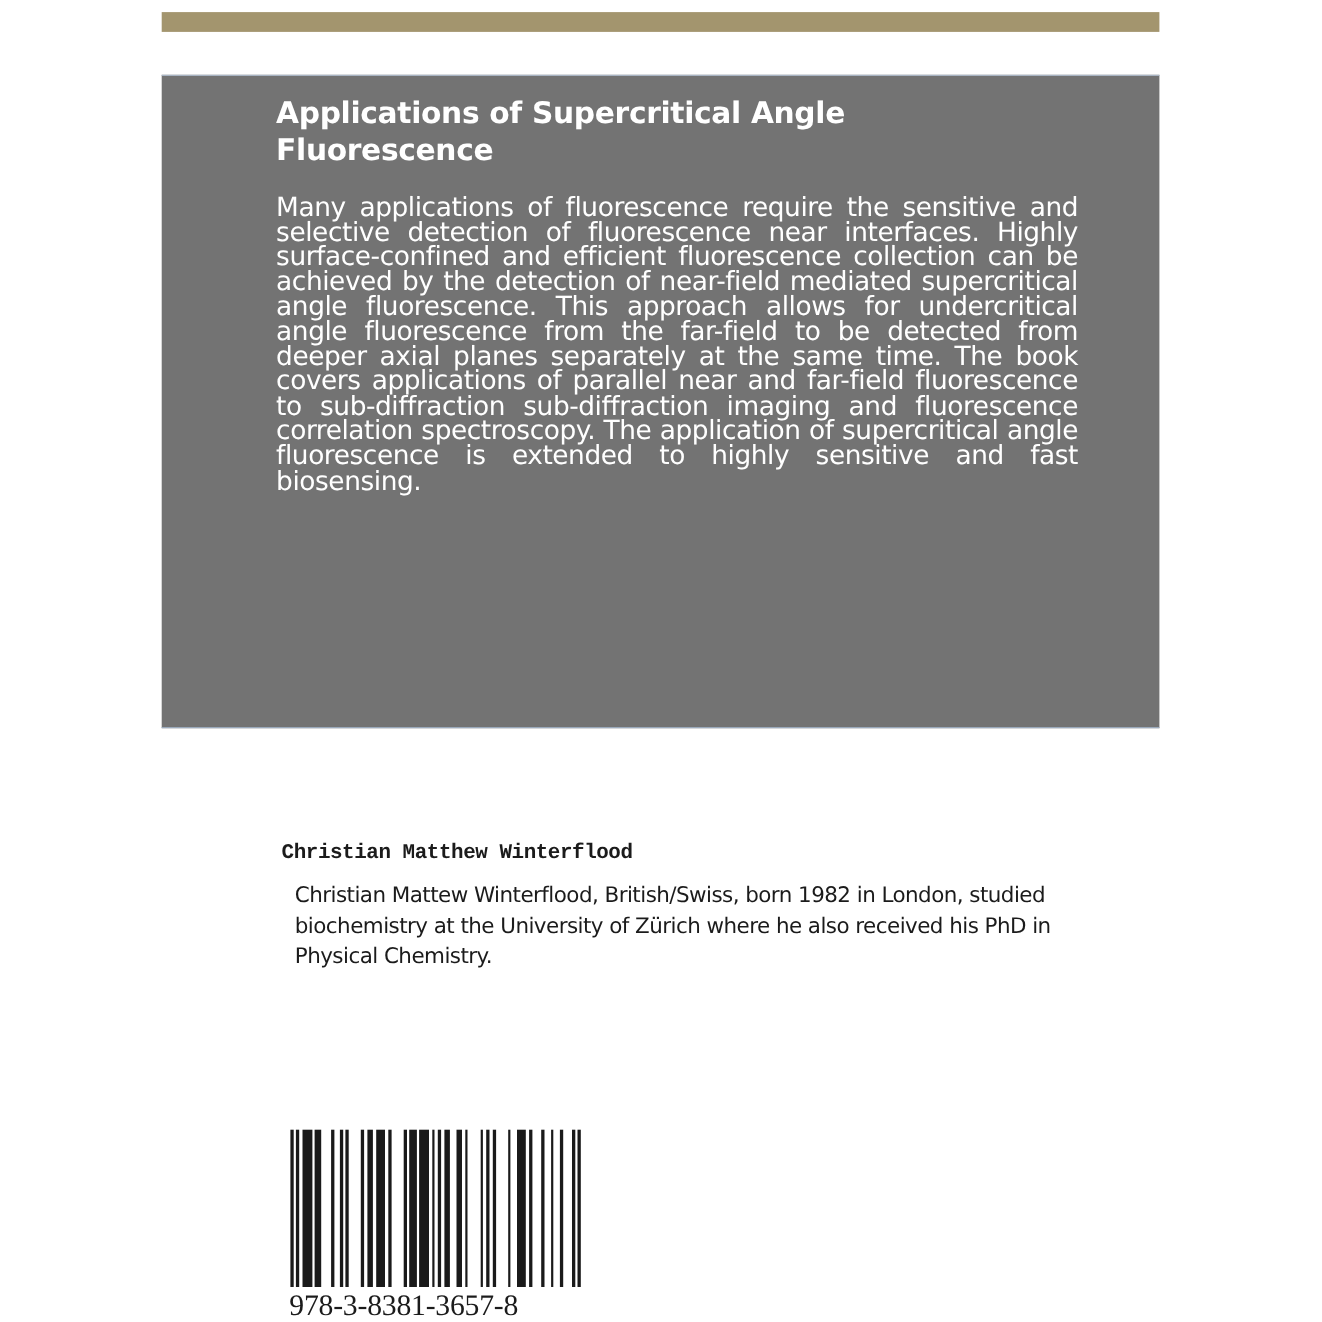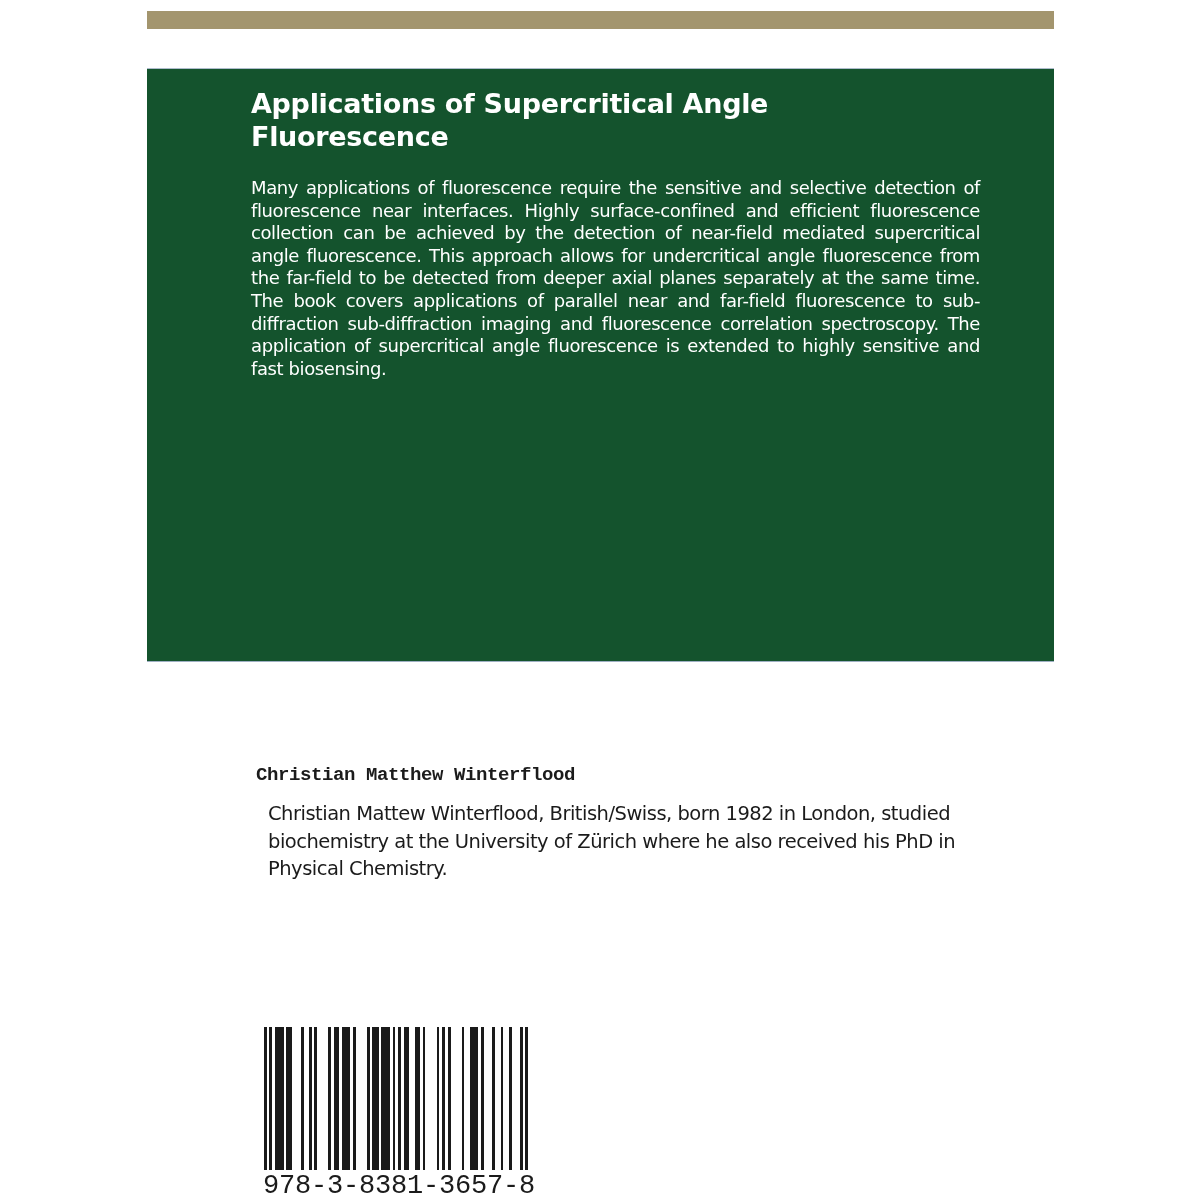--- a/index.html
+++ b/index.html
@@ -1,26 +1,26 @@
 <!DOCTYPE html>
 <html><head>
 <meta charset="utf-8">
 <style>
   html, body { margin: 0; padding: 0; background: #ffffff; }
   body { width: 1202px; height: 1202px; position: relative; overflow: hidden; font-family: "DejaVu Sans", "Liberation Sans", sans-serif; }
   .gold-bar { position: absolute; left: 147px; top: 11px; width: 907px; height: 18px; background: #a3956e; }
-  .panel { position: absolute; left: 147px; top: 68px; width: 907px; height: 594px; background: #14532d; border-top: 1px solid #aebccc; border-bottom: 1px solid #9fb0c4; box-sizing: border-box; }
+  .panel { position: absolute; left: 147px; top: 68px; width: 907px; height: 594px; background: #737373; border-top: 1px solid #aebccc; border-bottom: 1px solid #9fb0c4; box-sizing: border-box; }
   .title { position: absolute; left: 104px; top: 18px; width: 640px; color: #ffffff; font-family: "DejaVu Sans", sans-serif; font-weight: bold; font-size: 27px; line-height: 33px; letter-spacing: -0.3px; margin: 0; }
-  .blurb { position: absolute; left: 104px; top: 108px; width: 729px; color: #ffffff; font-family: "DejaVu Sans", sans-serif; font-size: 18px; line-height: 22.6px; text-align: justify; letter-spacing: -0.4px; margin: 0; }
+  .blurb { position: absolute; left: 104px; top: 108px; width: 729px; color: #ffffff; font-family: "DejaVu Sans", sans-serif; font-size: 24px; line-height: 22.6px; text-align: justify; letter-spacing: -0.4px; margin: 0; }
   .author { position: absolute; left: 256px; top: 762px; width: 740px; color: #1b1b1b; }
   .author-name { font-family: Liberation Mono, monospace; font-weight: bold; font-size: 19px; line-height: 26px; letter-spacing: -0.4px; margin: 0; }
   .author-bio { font-family: "DejaVu Sans", sans-serif; font-size: 19.5px; line-height: 27.5px; letter-spacing: -0.5px; margin: 12px; }
   .barcode { position: absolute; left: 262px; top: 1027px; width: 270px; height: 145px; }
   .barcode .bar { position: absolute; top: 0; height: 143px; background: #1a1a1a; }
-  .isbn { position: absolute; left: 263px; top: 1170px; color: #1b1b1b; font-family: Liberation Mono, monospace; font-size: 27px; line-height: 32px; letter-spacing: -0.2px; }
+  .isbn { position: absolute; left: 263px; top: 1170px; color: #1b1b1b; font-family: Liberation Serif, serif; font-size: 27px; line-height: 32px; letter-spacing: -0.2px; }
 </style>
 </head>
 <body>
 
 <div class="gold-bar"></div>
 
 <div class="panel">
   <h1 class="title">Applications of Supercritical Angle Fluorescence</h1>
   <p class="blurb">Many applications of fluorescence require the sensitive and selective detection of fluorescence near interfaces. Highly surface-confined and efficient fluorescence collection can be achieved by the detection of near-field mediated supercritical angle fluorescence. This approach allows for undercritical angle fluorescence from the far-field to be detected from deeper axial planes separately at the same time. The book covers applications of parallel near and far-field fluorescence to sub-diffraction sub-diffraction imaging and fluorescence correlation spectroscopy. The application of supercritical angle fluorescence is extended to highly sensitive and fast biosensing.</p>
 </div>

